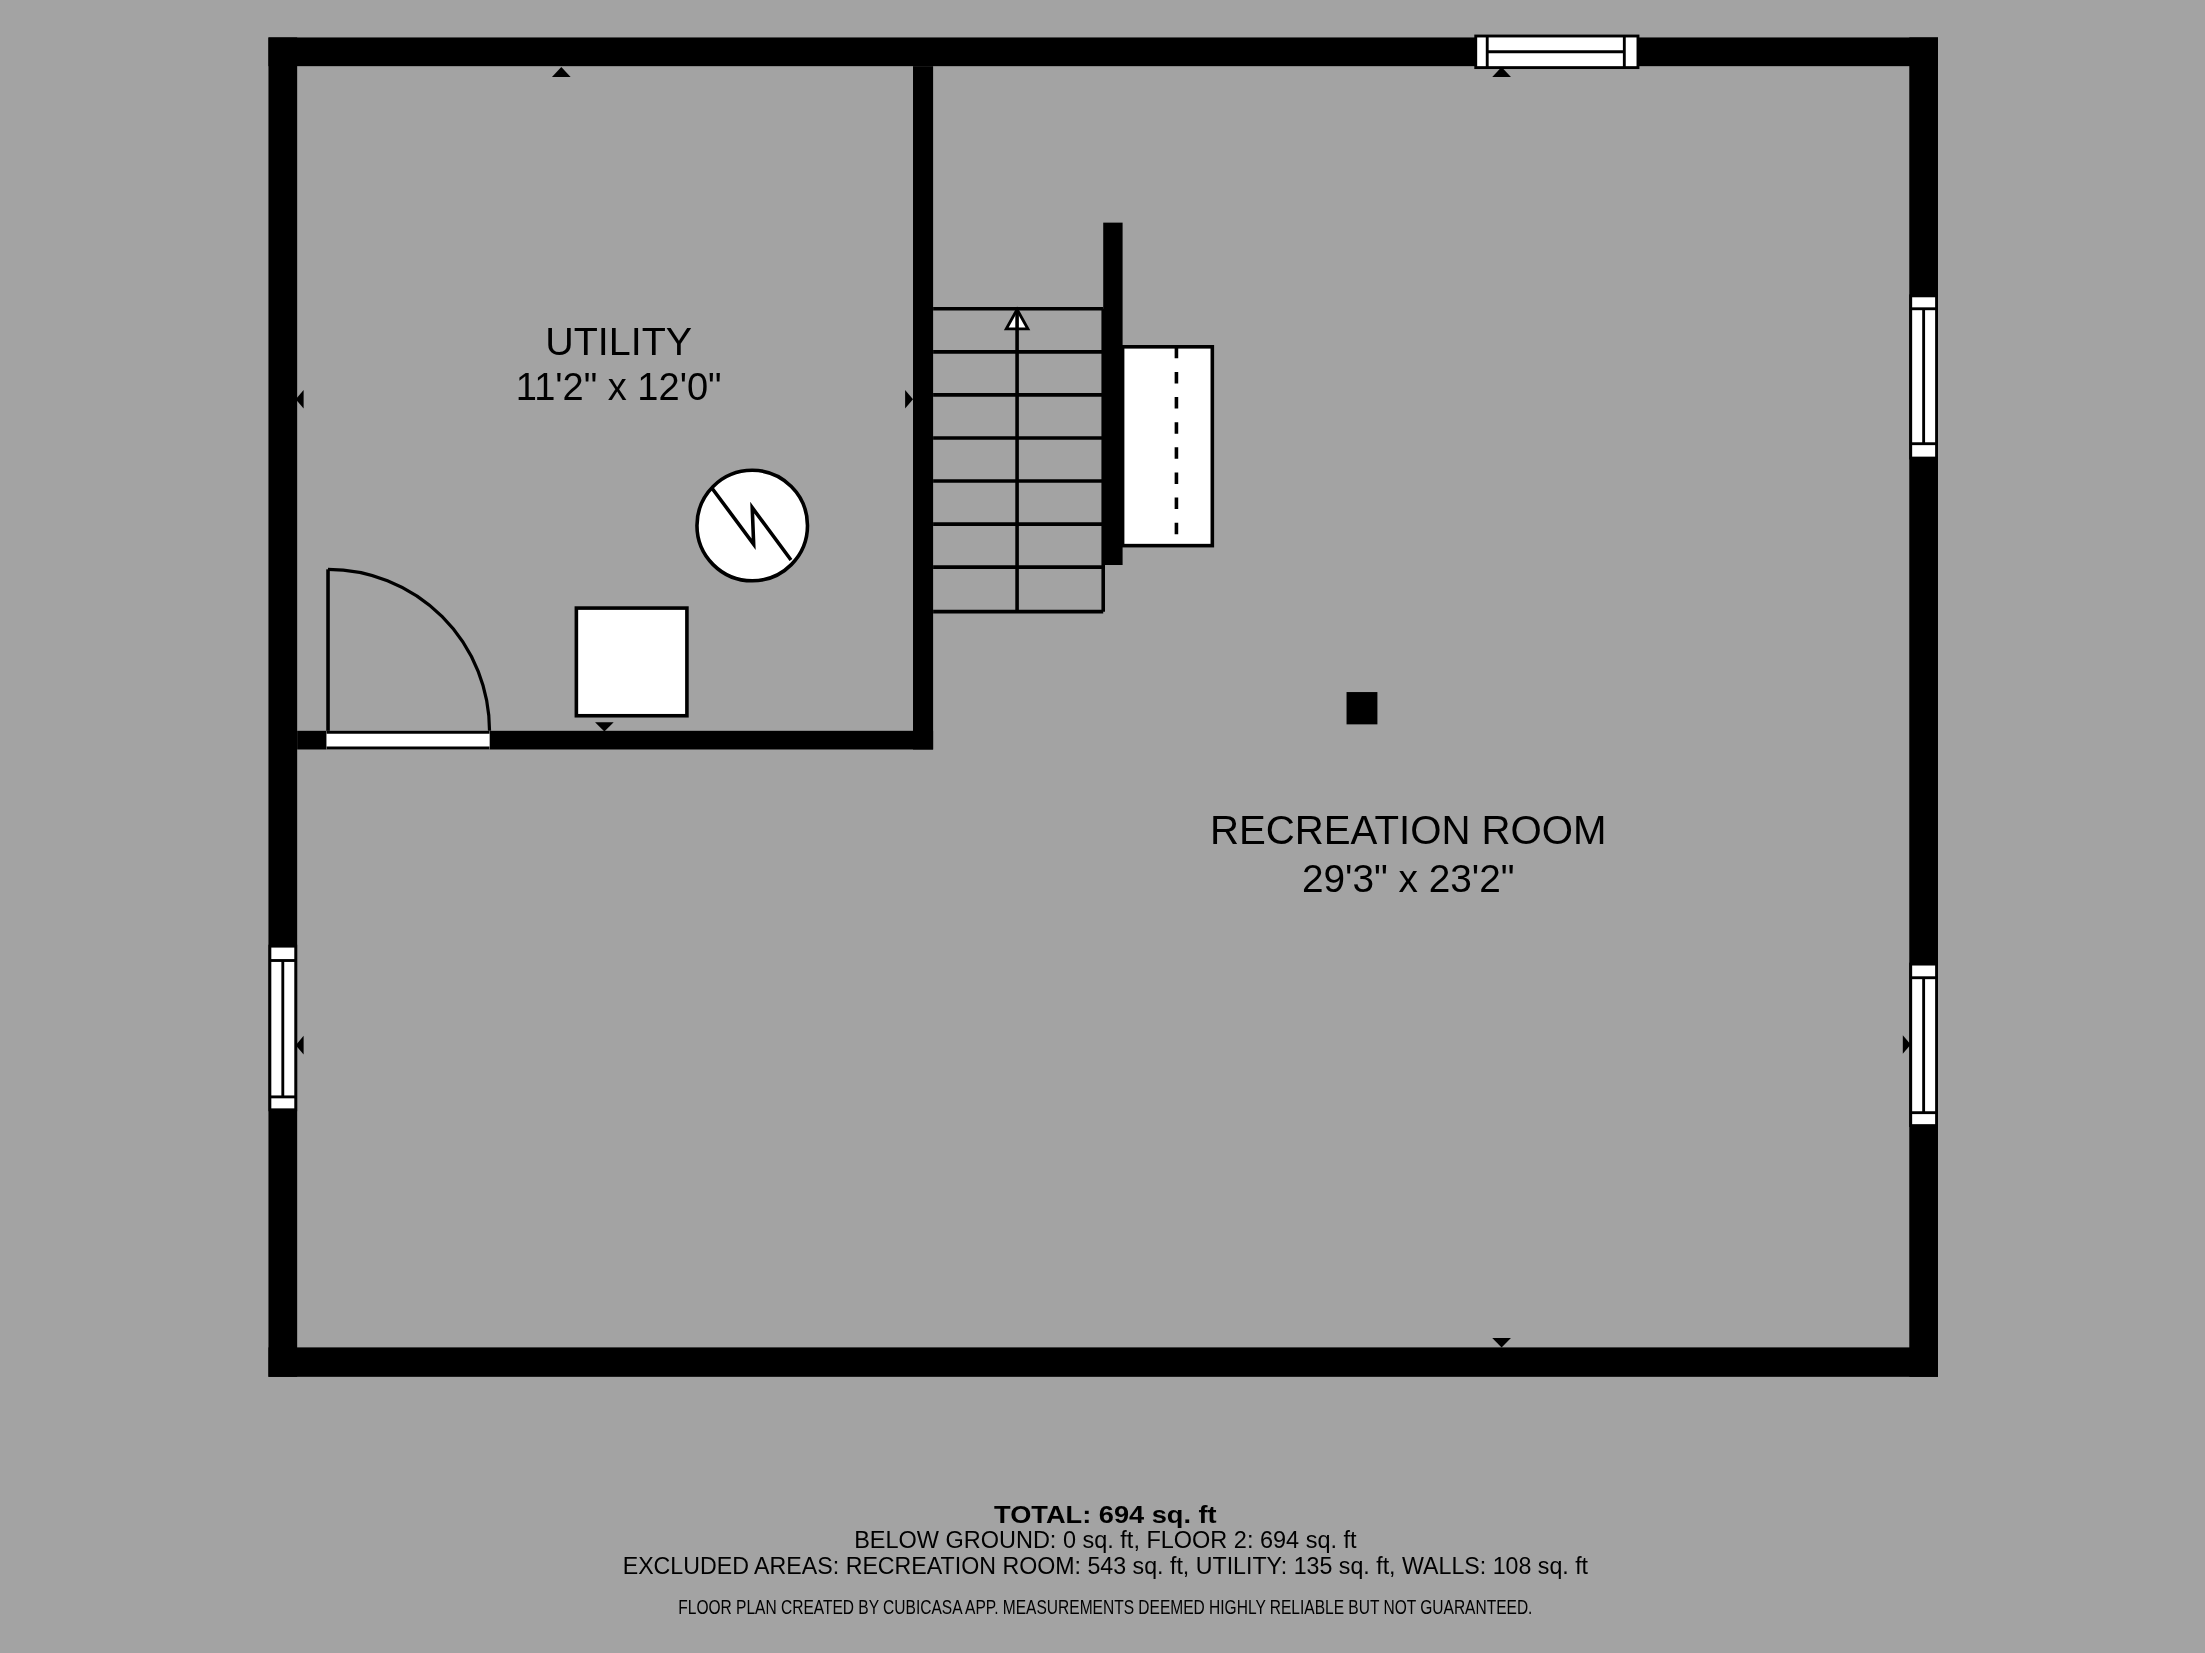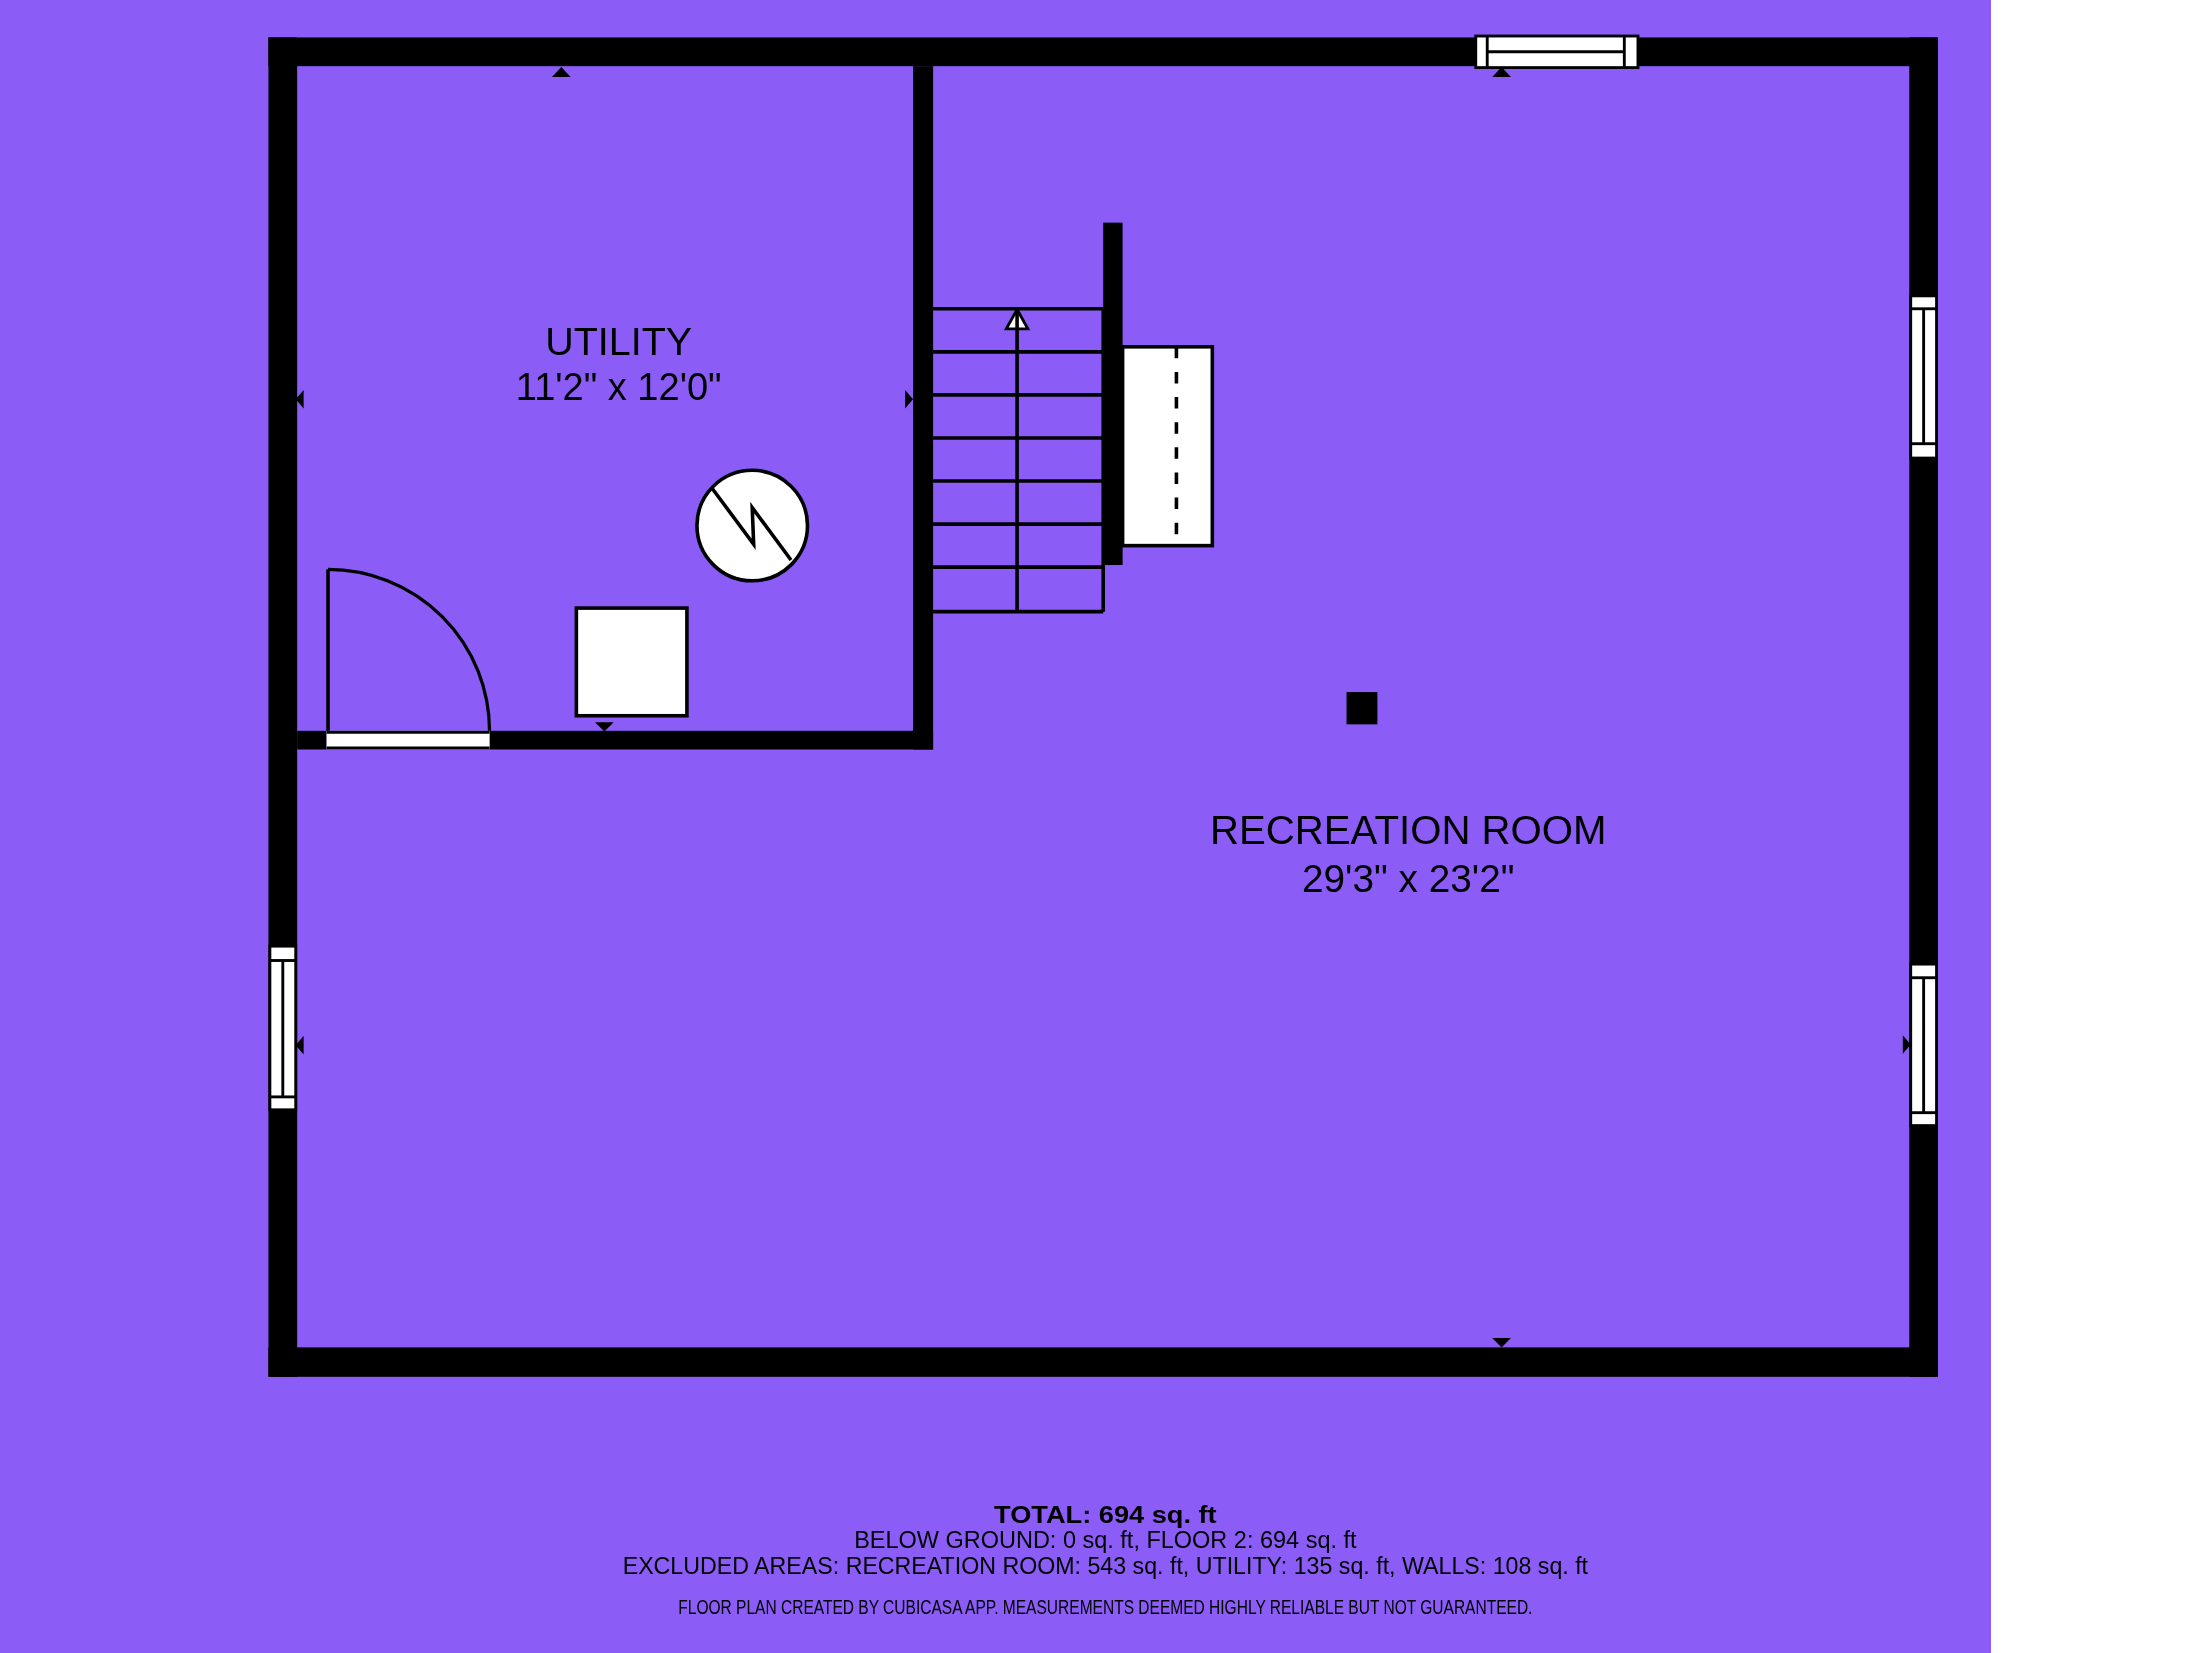--- a/index.html
+++ b/index.html
@@ -1,20 +1,20 @@
 <!DOCTYPE html>
 <html style="font-size:11.5px"><head>
 <meta charset="utf-8">
 <style>
   html, body { margin: 0; padding: 0; background: #ffffff; }
   .stage {
     position: relative;
-    width: 1991px;
+    width: 2205px;
     height: 1654px;
-    background: #8b5cf6;
+    background: #a3a3a3;
     overflow: hidden;
   }
   svg { display: block; }
   text {
     font-family: "Liberation Sans", sans-serif;
     fill: #000000;
   }
   .room-title { font-size: 55px; }
   .room-dims  { font-size: 53px; }
   .sum-bold   { font-size: 33px; font-weight: bold; }

